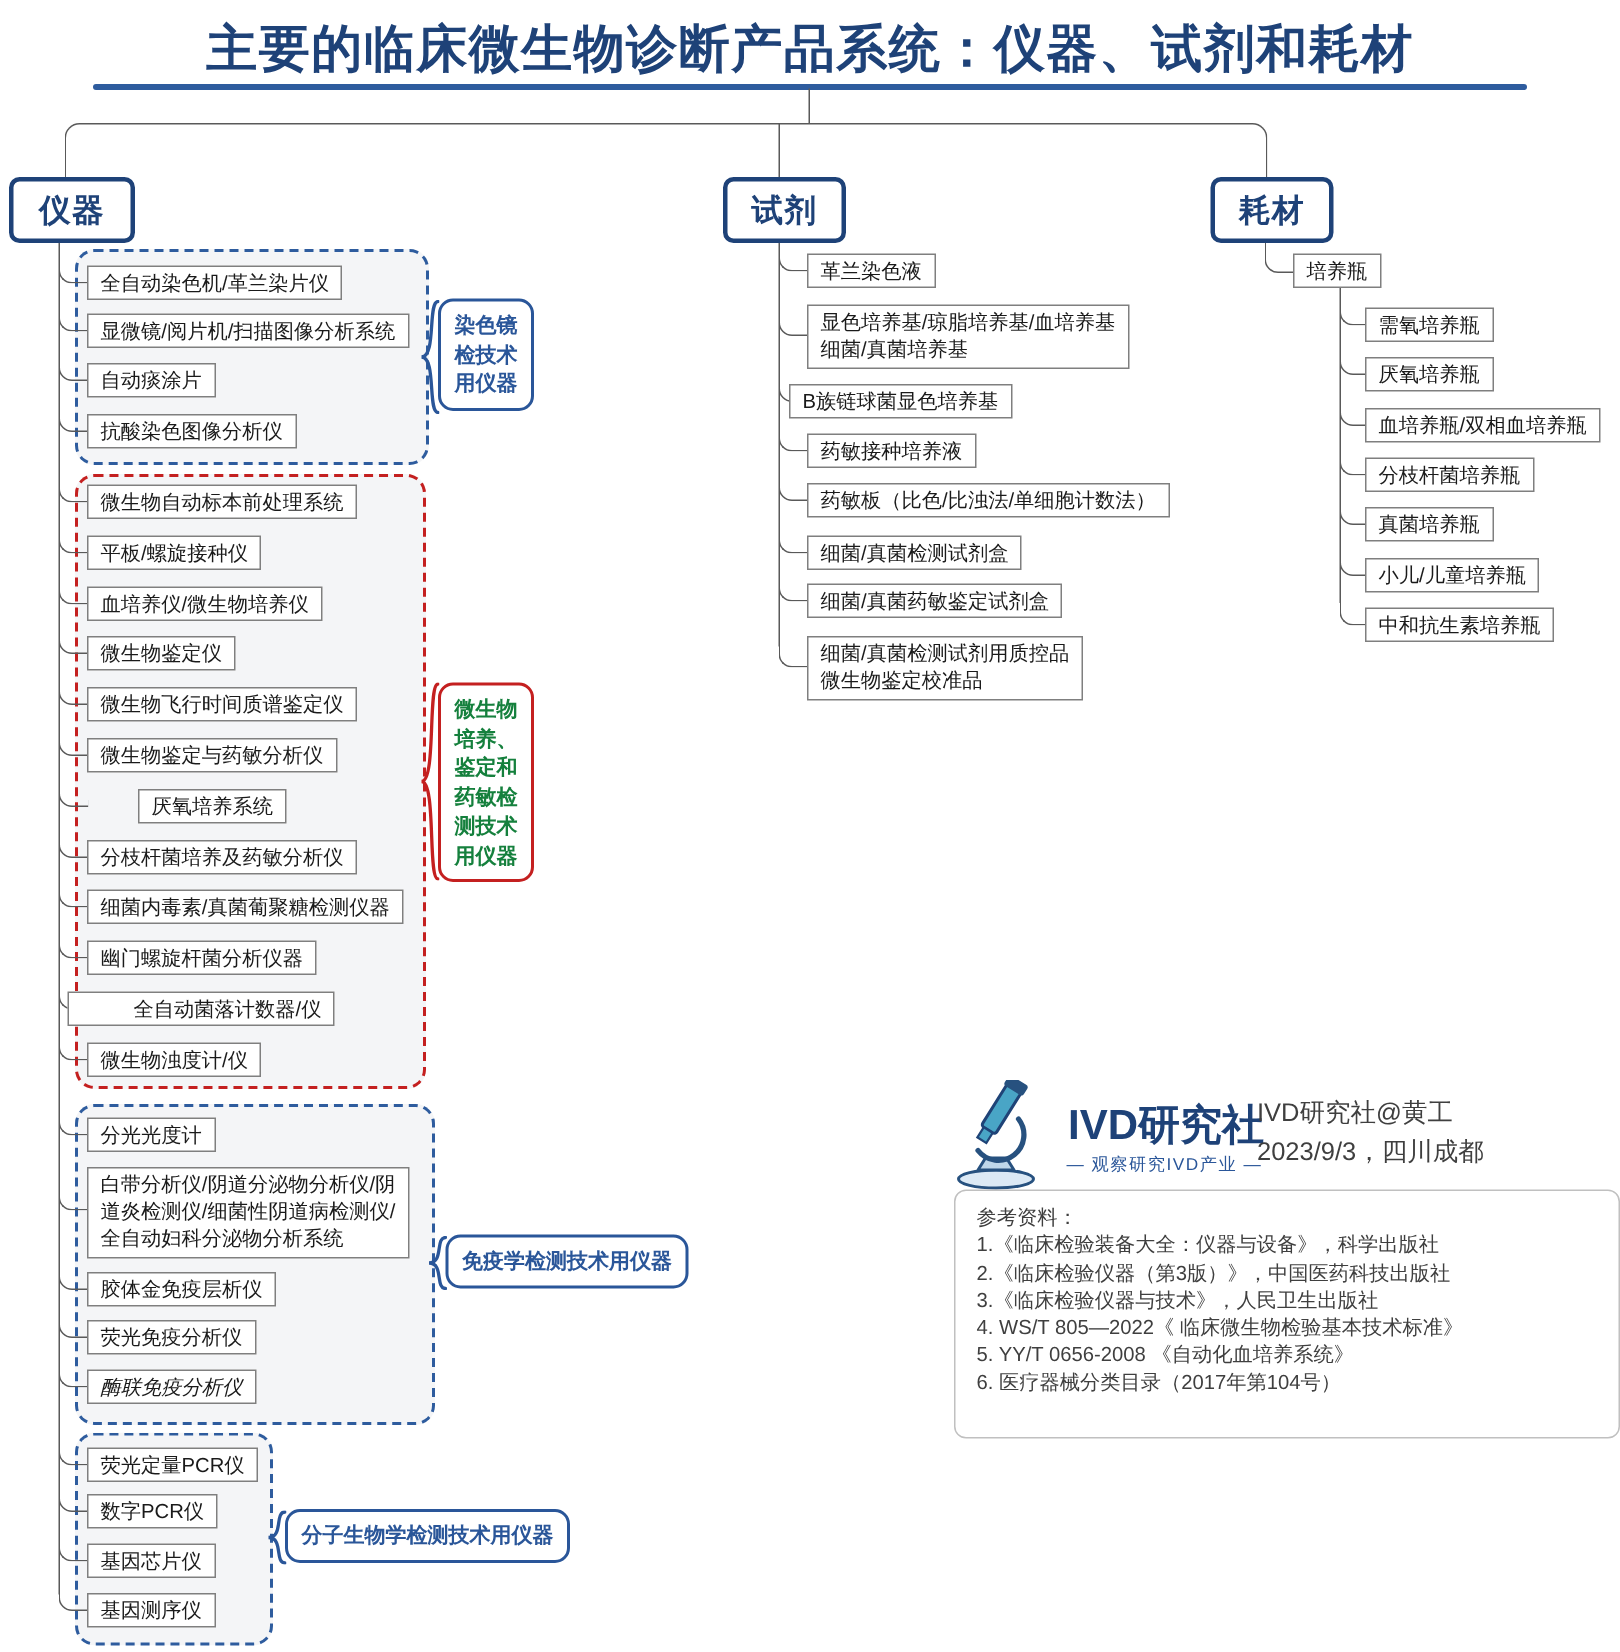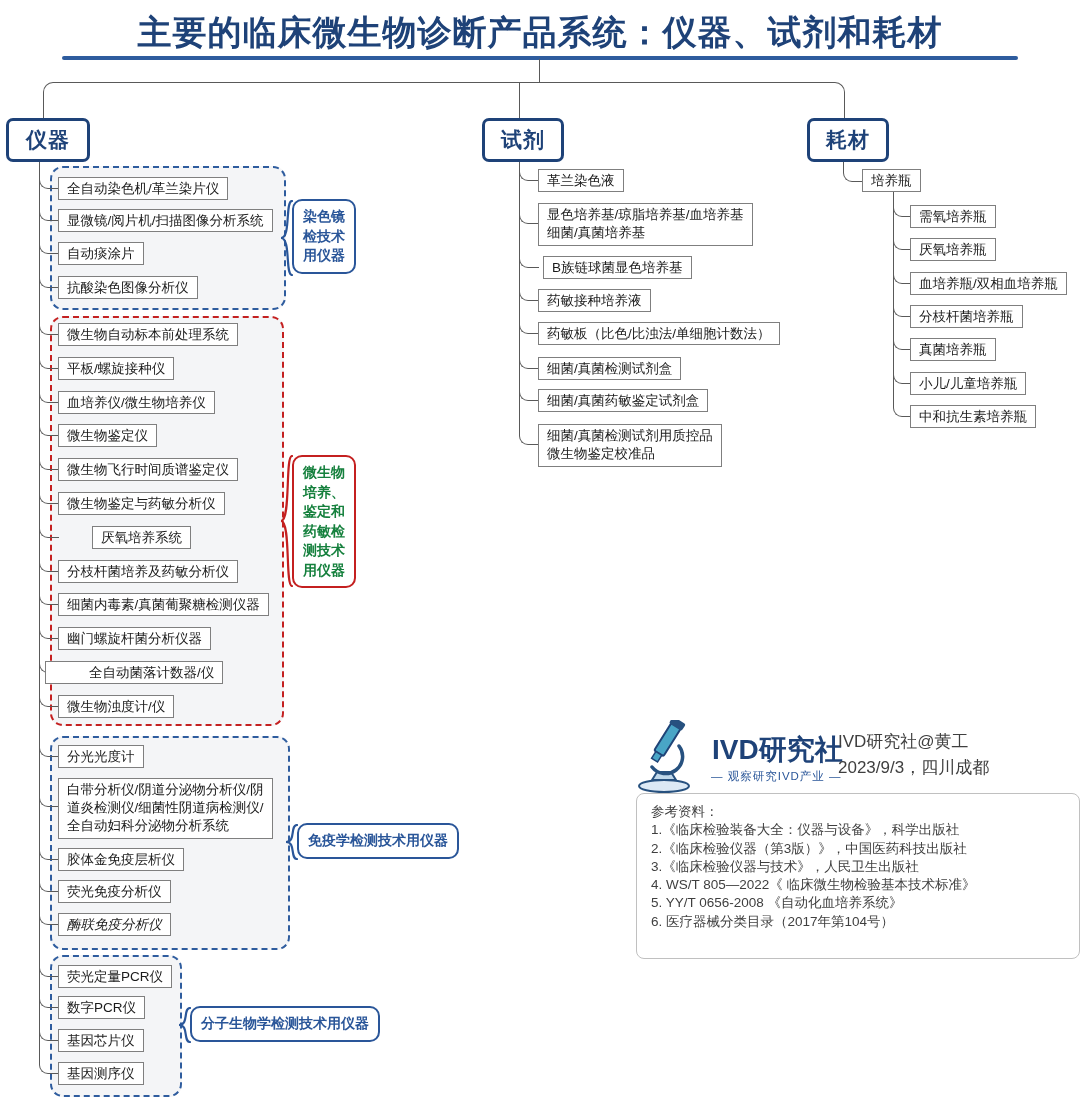--- a/index.html
+++ b/index.html
@@ -153,21 +153,21 @@
     <path d="M13 1 C6 1 12 18 2 18 C12 18 6 35 13 35" fill="none" stroke="#2A5699" stroke-width="2.2" stroke-linecap="round"></path>
   </svg>
   <div class="callout" style="left:190px;top:1006px;">分子生物学检测技术用仪器</div>
 
   <div class="elbow" style="left:519px;top:166px;width:19px;"></div>
   <div class="node" style="left:538px;top:169px;">革兰染色液</div>
   <div class="elbow" style="left:519px;top:209px;width:19px;"></div>
   <div class="node ml" style="left:538px;top:203px;">显色培养基/琼脂培养基/血培养基
 细菌/真菌培养基</div>
   <div class="elbow" style="left:519px;top:253px;width:19px;"></div>
-  <div class="node" style="left:543px;top:256px;">B族链球菌显色培养基</div>
+  <div class="node" style="left:526px;top:256px;">B族链球菌显色培养基</div>
   <div class="elbow" style="left:519px;top:286px;width:19px;"></div>
   <div class="node" style="left:538px;top:289px;">药敏接种培养液</div>
   <div class="elbow" style="left:519px;top:319px;width:19px;"></div>
   <div class="node" style="left:538px;top:322px;">药敏板（比色/比浊法/单细胞计数法）</div>
   <div class="elbow" style="left:519px;top:354px;width:19px;"></div>
   <div class="node" style="left:538px;top:357px;">细菌/真菌检测试剂盒</div>
   <div class="elbow" style="left:519px;top:386px;width:19px;"></div>
   <div class="node" style="left:538px;top:389px;">细菌/真菌药敏鉴定试剂盒</div>
   <div class="elbow" style="left:519px;top:430px;width:19px;"></div>
   <div class="node ml" style="left:538px;top:424px;">细菌/真菌检测试剂用质控品

